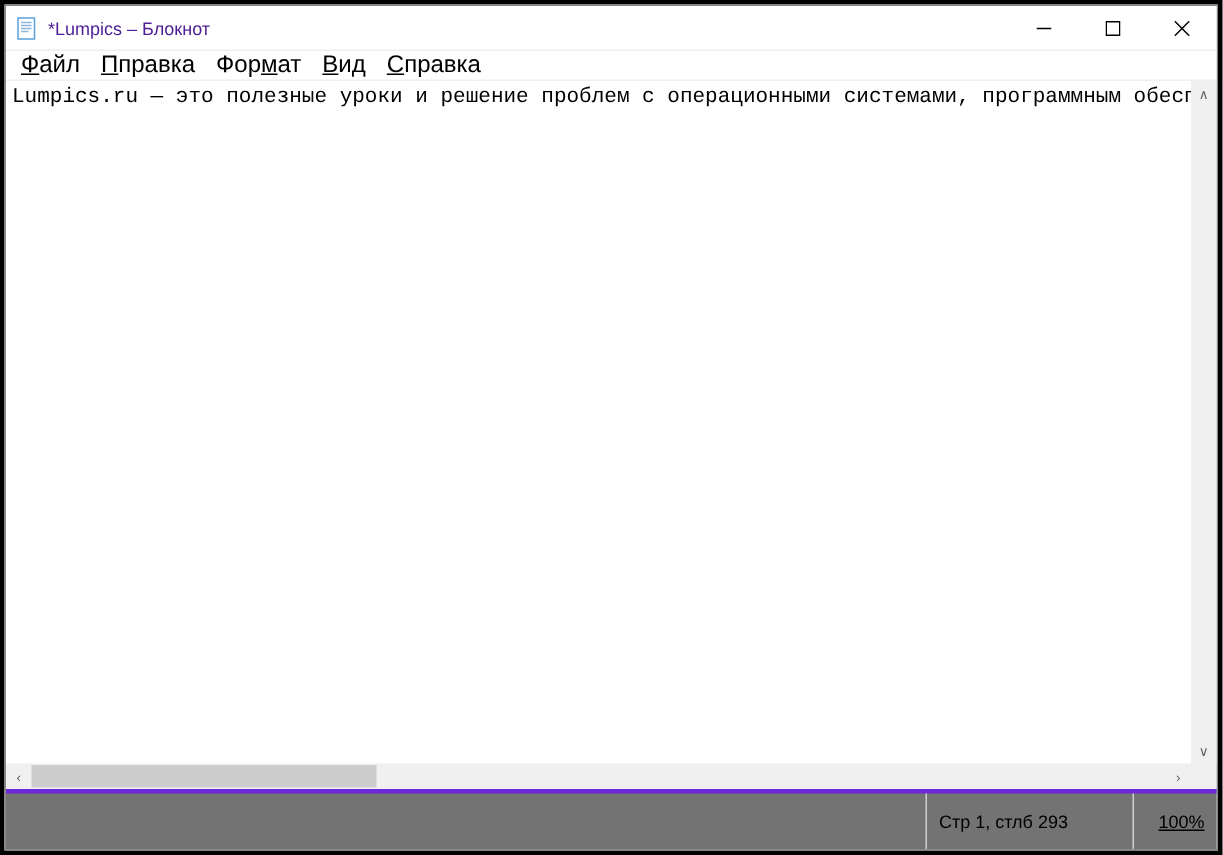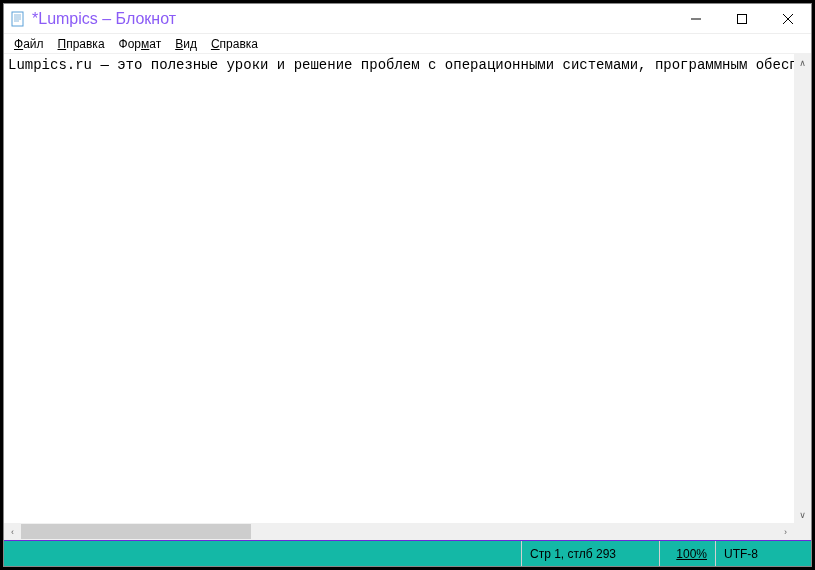--- a/index.html
+++ b/index.html
@@ -32,22 +32,22 @@
     .app-icon {
       width: 16px;
       height: 16px;
       margin-right: 6px;
       display: flex;
       align-items: center;
       justify-content: center;
     }
     .title-text {
       flex: 1;
-      font-size: 16px;
-      color: #8b5cf6;
+      font-size: 12px;
+      color: #4c1d95;
       white-space: nowrap;
     }
     .win-controls {
       display: flex;
       height: 100%;
     }
     .win-btn {
       width: 46px;
       height: 100%;
       display: flex;
@@ -60,21 +60,21 @@
       height: 20px;
       background: #fff;
       display: flex;
       align-items: center;
       padding: 0 4px;
       gap: 2px;
       border-bottom: 1px solid #f0f0f0;
     }
     .menu-item {
       padding: 1px 6px;
-      font-size: 12px;
+      font-size: 16px;
       color: #000;
       cursor: default;
     }
     .menu-item .u { text-decoration: underline; }
     .editor-wrap {
       flex: 1;
       position: relative;
       display: flex;
       flex-direction: column;
       overflow: hidden;
@@ -139,23 +139,23 @@
     }
     .scroll-corner {
       width: 17px;
       height: 17px;
       background: #f0f0f0;
     }
     .hscroll-row {
       display: flex;
     }
     .statusbar {
-      height: 26px;
-      background: #14b8a6;
-      border-top: 1px solid #6d28d9;
+      height: 40px;
+      background: #737373;
+      border-top: 3px solid #6d28d9;
       display: flex;
       align-items: stretch;
       font-size: 12px;
       color: #000;
     }
     .status-cell {
       border-left: 1px solid #d0d0d0;
       display: flex;
       align-items: center;
       padding: 0 8px;
@@ -227,16 +227,15 @@
         <div class="arrow">›</div>
       </div>
       <div class="scroll-corner"></div>
     </div>
   </div>
 
   <div class="statusbar">
     <div class="status-spacer"></div>
     <div class="status-cell sc-pos">Стр 1, стлб 293</div>
     <div class="status-cell sc-zoom">100%</div>
-    <div class="status-cell sc-enc">UTF-8</div>
   </div>
 
 </div>
 
 </body></html>

